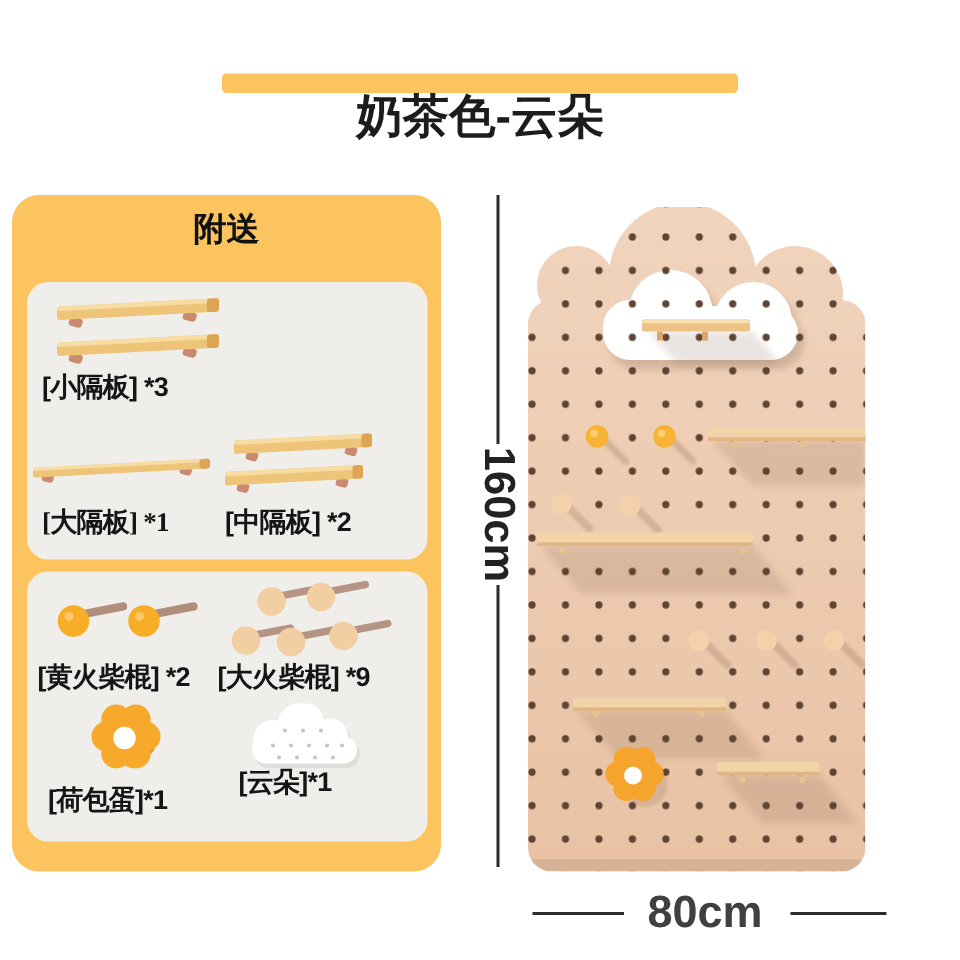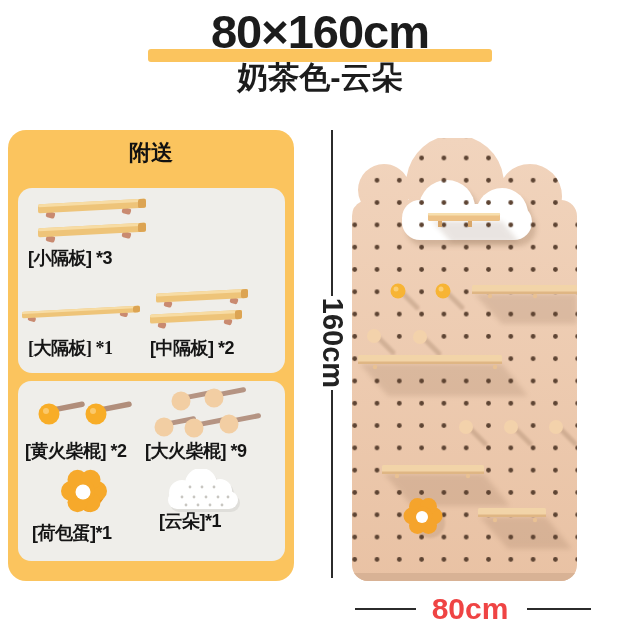--- a/index.html
+++ b/index.html
@@ -14,21 +14,21 @@
   .subtitle{position:absolute;left:0;top:57px;width:640px;margin:0;text-align:center;
        font-size:31px;font-weight:700;color:#1c1c1c;z-index:2;}
 
   
   .gift-panel{position:absolute;left:8px;top:130px;width:286px;height:451px;
        background:#FBC45E;border-radius:18px;}
   .gift-title{position:absolute;left:0;top:8px;width:100%;text-align:center;
        font-size:22px;font-weight:700;color:#111;}
   .gift-card{position:absolute;left:10px;width:267px;background:#EFEEEA;border-radius:14px;}
   .card1{top:58px;height:185px;}
-  .card2{top:251px;height:180px;border-radius:13px;}
+  .card2{top:251px;height:180px;}
   .gift-label{position:absolute;font-size:18px;font-weight:700;letter-spacing:-0.5px;
        color:#151515;white-space:nowrap;}
   .lb-small{left:10px;top:58px;}
   .lb-large{left:10px;top:148px;font-family:Liberation Serif, serif;}
   .lb-medium{left:132px;top:148px;}
   .lb-ymatch{left:7px;top:58px;}
   .lb-lmatch{left:127px;top:58px;}
   .lb-egg{left:14px;top:140px;}
   .lb-cloud{left:141px;top:128px;}
   .gift-icon{position:absolute;}
@@ -46,29 +46,28 @@
   
   .dim-line{position:absolute;background:#2b2b2b;}
   .dim-v1{left:331px;top:130px;width:2px;height:166px;}
   .dim-v2{left:331px;top:390px;width:2px;height:188px;}
   .dim-b-left{left:355px;top:608px;width:61px;height:2px;}
   .dim-b-right{left:527px;top:608px;width:64px;height:2px;}
   .dim-label-h{position:absolute;left:332px;top:343px;
        transform:translate(-50%,-50%) rotate(90deg);
        font-size:29px;font-weight:700;color:#222;white-space:nowrap;}
   .dim-label-w{position:absolute;left:405px;top:592px;width:130px;text-align:center;
-       font-size:30px;font-weight:700;color:#ef4444;}
+       font-size:30px;font-weight:700;color:#404040;}
 </style>
 </head>
 <body>
 
 <div class="page">
 
   <div class="title-highlight"></div>
-  <h1 class="main-title">80×160cm</h1>
   <h2 class="subtitle">奶茶色-云朵</h2>
 
   <section class="gift-panel">
     <div class="gift-title">附送</div>
 
     <div class="gift-card card1">
       <svg class="gift-icon icon-small-shelves" viewBox="0 0 130 50">
         <g transform="translate(0,1) skewY(-3)">
           <rect x="20" y="14" width="9" height="6" rx="2" fill="#C98A70" transform="rotate(18 24 17)"></rect>
           <rect x="96" y="14" width="9" height="6" rx="2" fill="#C98A70" transform="rotate(18 100 17)"></rect>

